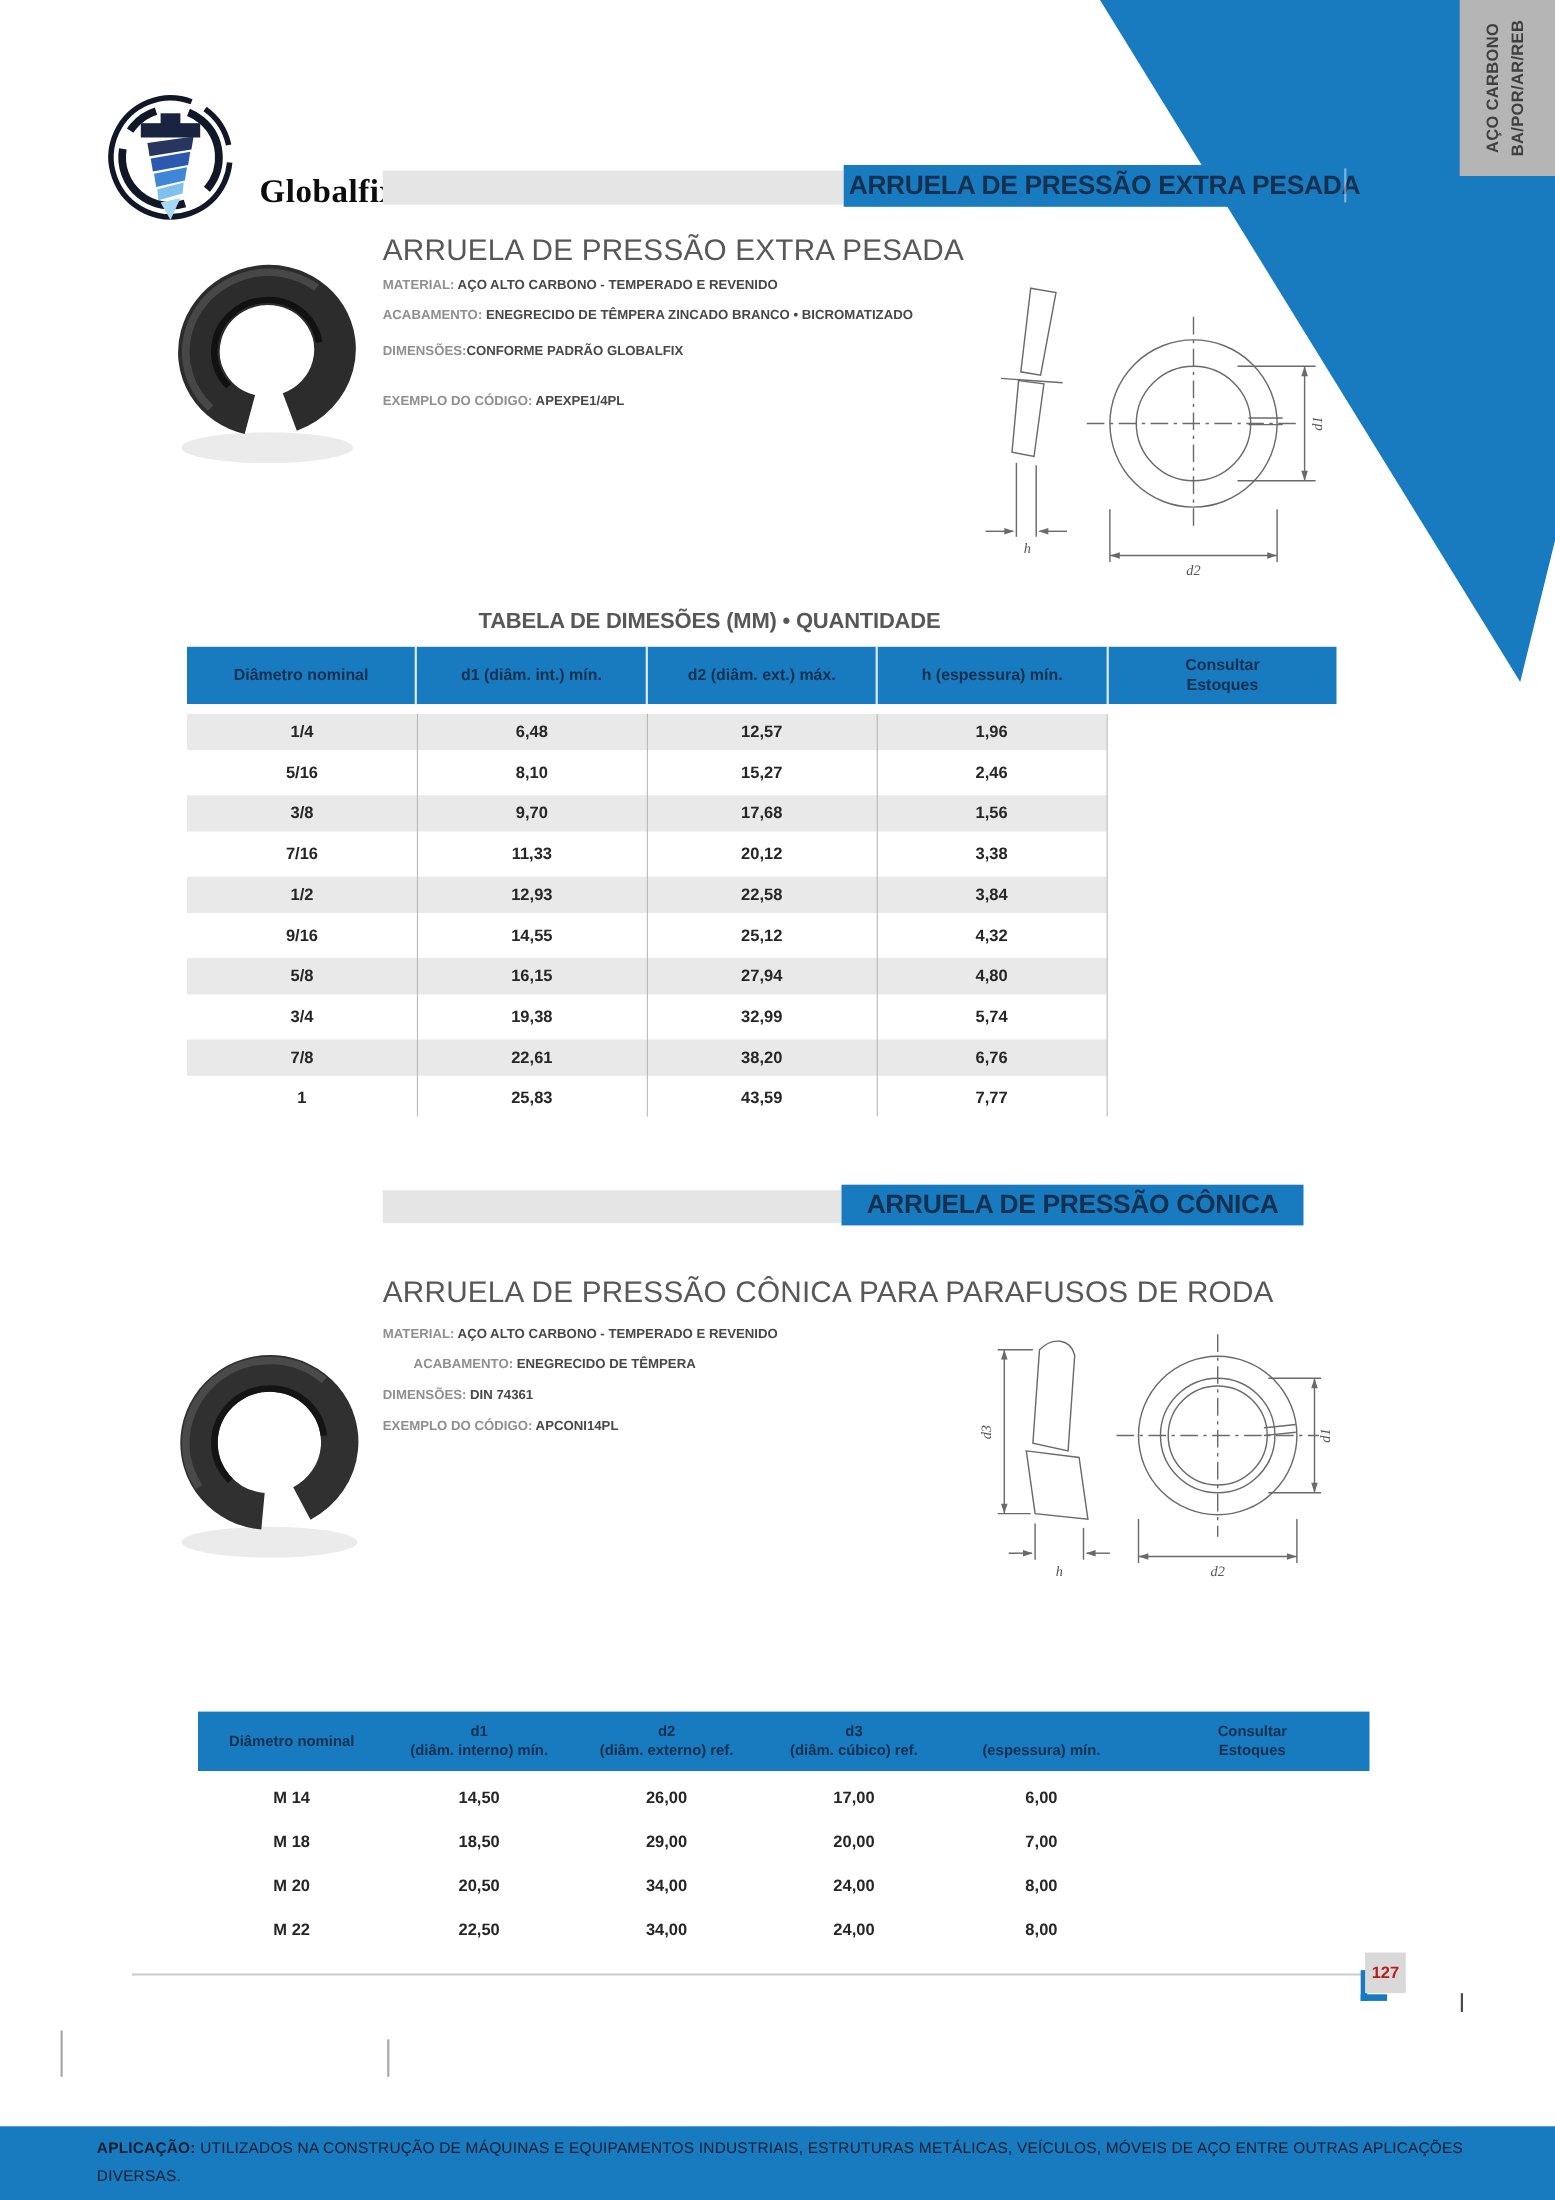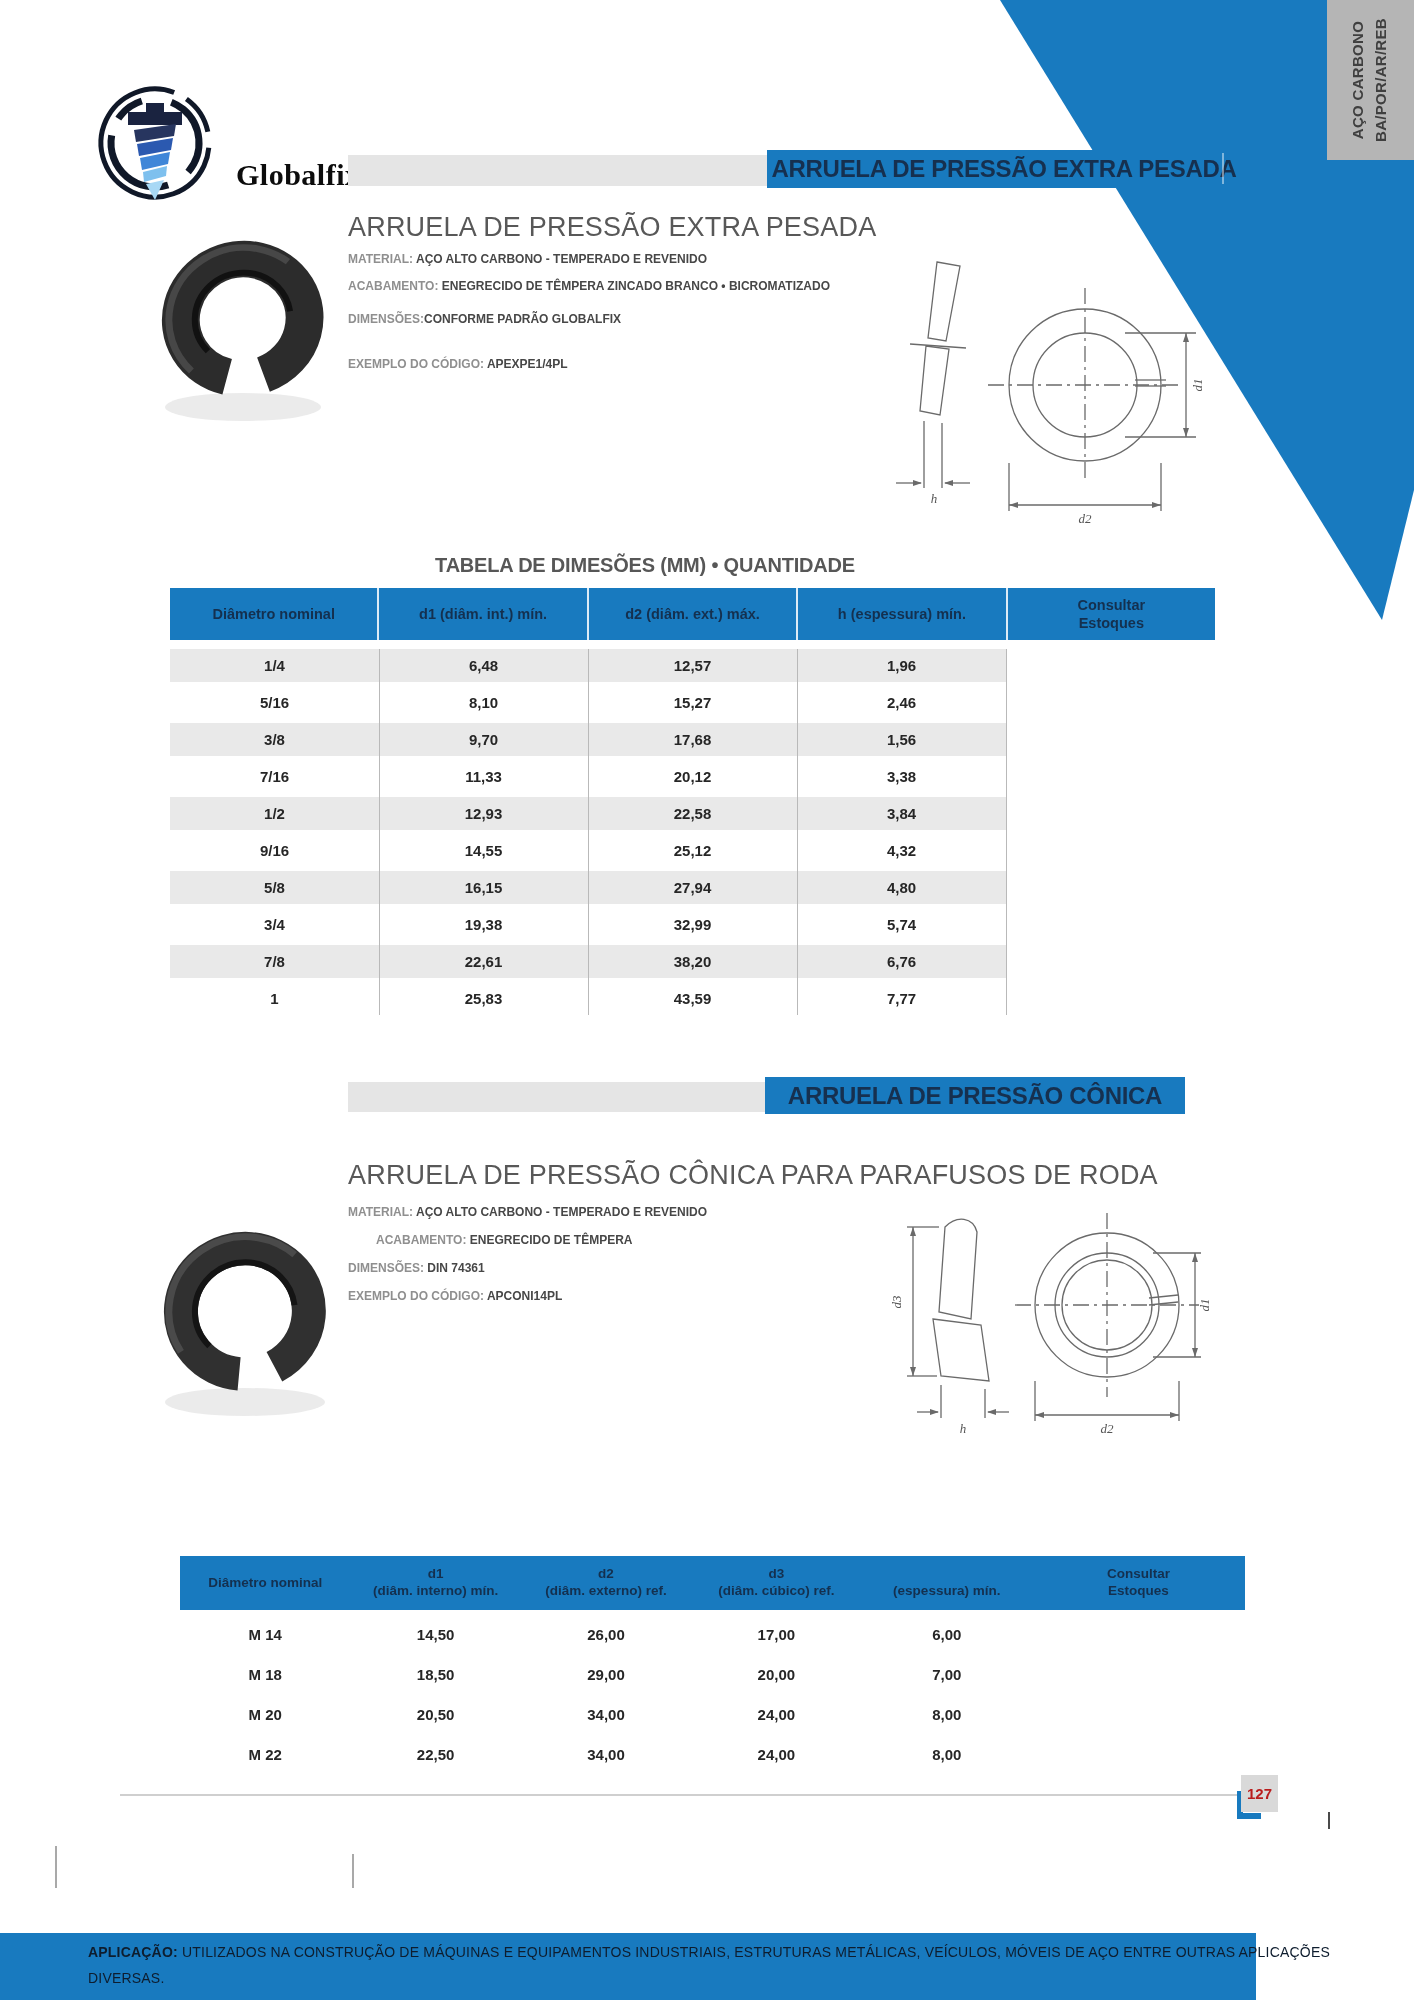--- a/index.html
+++ b/index.html
@@ -55,21 +55,21 @@
   .vsep{position:absolute;top:0;width:1px;background:#b9b9b9;z-index:3;}
 
   
   .hline{background:#cfcfcf;z-index:2;}
   .vline{background:#a9a9a9;z-index:2;}
   .pagenum-l-v{left:1237px;top:1791px;width:6px;height:28px;background:#187ABF;z-index:2;}
   .pagenum-l-h{left:1237px;top:1813px;width:24px;height:6px;background:#187ABF;z-index:2;}
   .pagenum-box{left:1241px;top:1775px;width:37px;height:37px;background:#d9d9d9;z-index:3;
       display:flex;align-items:center;justify-content:center;font-size:15px;font-weight:bold;color:#b91c1c;}
   .tick-dark{left:1328px;top:1812px;width:2px;height:17px;background:#4a4a4a;z-index:2;}
-  .footer{left:0;top:1933px;width:1256px;height:67px;background:#187ABF;z-index:4;}
+  .footer{left:0;top:1933px;width:1414px;height:67px;background:#187ABF;z-index:4;}
   .footer-text{position:absolute;left:88px;top:11px;width:1300px;font-size:14px;color:#0e1d2e;letter-spacing:.2px;}
   .footer-text .fl1{margin-bottom:10px;}
   .footer-label{font-weight:bold;}
 
   svg{display:block;}
   .draw{z-index:2;}
   .dtxt{font-family:"Liberation Serif",serif;font-style:italic;font-size:13px;fill:#555;}
 </style>
 </head>
 <body>

